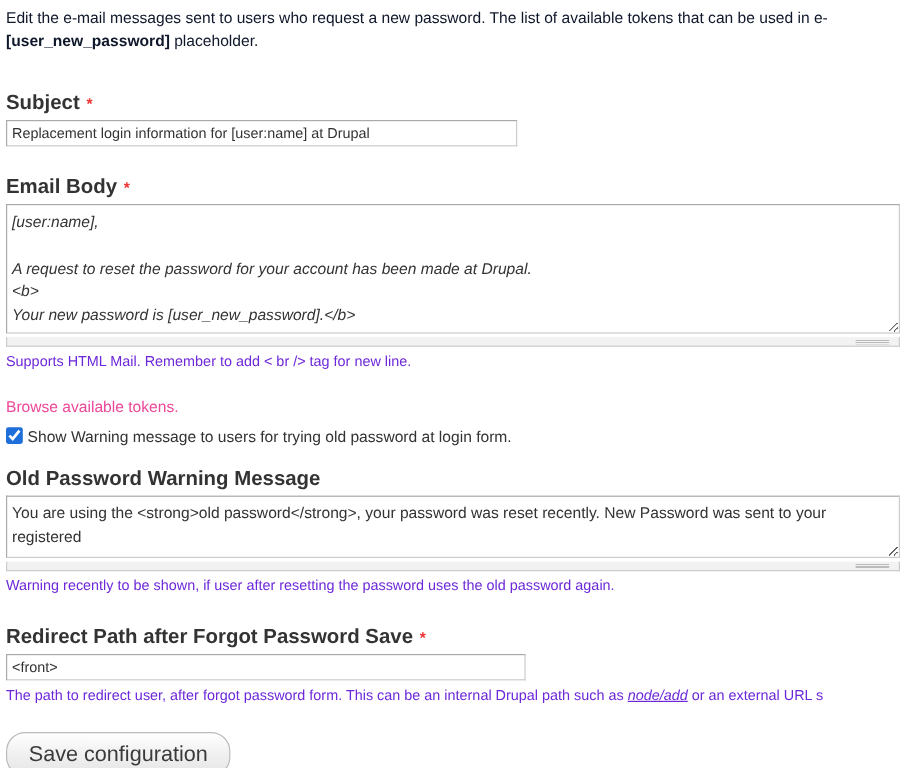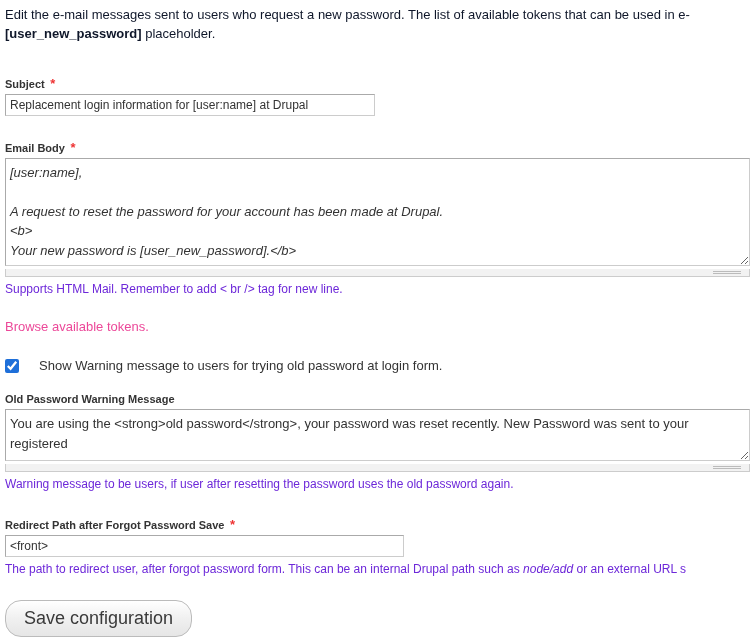--- a/index.html
+++ b/index.html
@@ -7,32 +7,32 @@
       font-family: "Lucida Grande", "Lucida Sans Unicode", Verdana, sans-serif;
       font-size: 13px;
       color: #3b3b3b;
       background: #ffffff;
       padding: 0 5px;
       width: 755px;
     }
     .intro { padding: 6px 0 8px 0; line-height: 1.45; color: #0f172a; }
     .intro b { font-weight: bold; }
     .field-block { margin-top: 24px; }
-    .label { font-weight: bold; font-size: 11px; color: #333; display: inline-block; margin-bottom: 4px; }
+    .label { font-weight: bold; font-size: 17px; color: #333; display: inline-block; margin-bottom: 4px; }
     .required-star { color: #e33; font-weight: bold; margin-left: 2px; }
     input[type="text"] {
       font-family: Arial, Helvetica, sans-serif;
       font-size: 12px;
       padding: 3px 4px;
       border: 1px solid #ccc;
       border-top-color: #aaa;
       border-left-color: #aaa;
       color: #333;
     }
-    .input-subject { width: 370px; display: block; }
+    .input-subject { width: 426px; display: block; }
     textarea {
       font-family: Arial, Helvetica, sans-serif;
       font-size: 13px;
       padding: 4px 4px;
       border: 1px solid #ccc;
       border-top-color: #aaa;
       border-left-color: #aaa;
       color: #333;
       width: 100%;
       resize: vertical;
@@ -59,37 +59,37 @@
       background: repeating-linear-gradient(
         to bottom, #bbb 0, #bbb 1px, transparent 1px, transparent 2px
       );
     }
     .description {
       font-size: 12px;
       color: #6d28d9;
       margin-top: 4px;
       line-height: 1.4;
     }
-    .description em { font-style: italic; }
+    .description em { font-style: italic; text-decoration: underline; }
     .link-tokens {
       color: #ec4899;
       font-size: 13px;
       text-decoration: none;
       display: inline-block;
       margin-top: 22px;
       margin-bottom: 6px;
     }
-    .checkbox-row { display: flex; align-items: center; gap: 20px; margin-top: 18px; }
+    .checkbox-row { display: flex; align-items: flex-start; gap: 4px; margin-top: 4px; }
     .checkbox-row input[type="checkbox"] {
       width: 14px;
       height: 14px;
       accent-color: #1e6fd9;
     }
     .checkbox-row .cb-label { font-size: 13px; color: #333; }
-    .redirect-input { width: 399px; display: block; }
+    .redirect-input { width: 433px; display: block; }
     .submit-block { margin-top: 22px; margin-bottom: 6px; }
     .btn-save {
       font-family: "Lucida Grande", sans-serif;
       font-size: 18px;
       color: #3a3a3a;
       padding: 7px 18px;
       border: 1px solid #bbb;
       border-radius: 16px;
       background: linear-gradient(to bottom, #ffffff 0%, #f0f0f0 50%, #e6e6e6 100%);
       cursor: pointer;
@@ -127,21 +127,21 @@
 
 <div class="checkbox-row">
   <input type="checkbox" checked="" style="">
   <span class="cb-label">Show Warning message to users for trying old password at login form.</span>
 </div>
 
 <div class="field-block" style="margin-top:18px;">
   <span class="label">Old Password Warning Message</span><br>
   <textarea class="textarea-warning" style="">You are using the &lt;strong&gt;old password&lt;/strong&gt;, your password was reset recently. New Password was sent to your registered</textarea>
   <div class="resize-handle"></div>
-  <div class="description">Warning message to be users, if user after resetting the password uses the old password again.</div>
+  <div class="description">Warning recently to be shown, if user after resetting the password uses the old password again.</div>
 </div>
 
 <div class="field-block">
   <span class="label">Redirect Path after Forgot Password Save</span>
   <span class="required-star">*</span><br>
   <input type="text" class="redirect-input" value="&lt;front&gt;" style="">
   <div class="description">
     <span>The path to redirect user, after forgot password form. This can be an internal Drupal path such as </span><em>node/add</em><span> or an external URL s</span>
   </div>
 </div>

